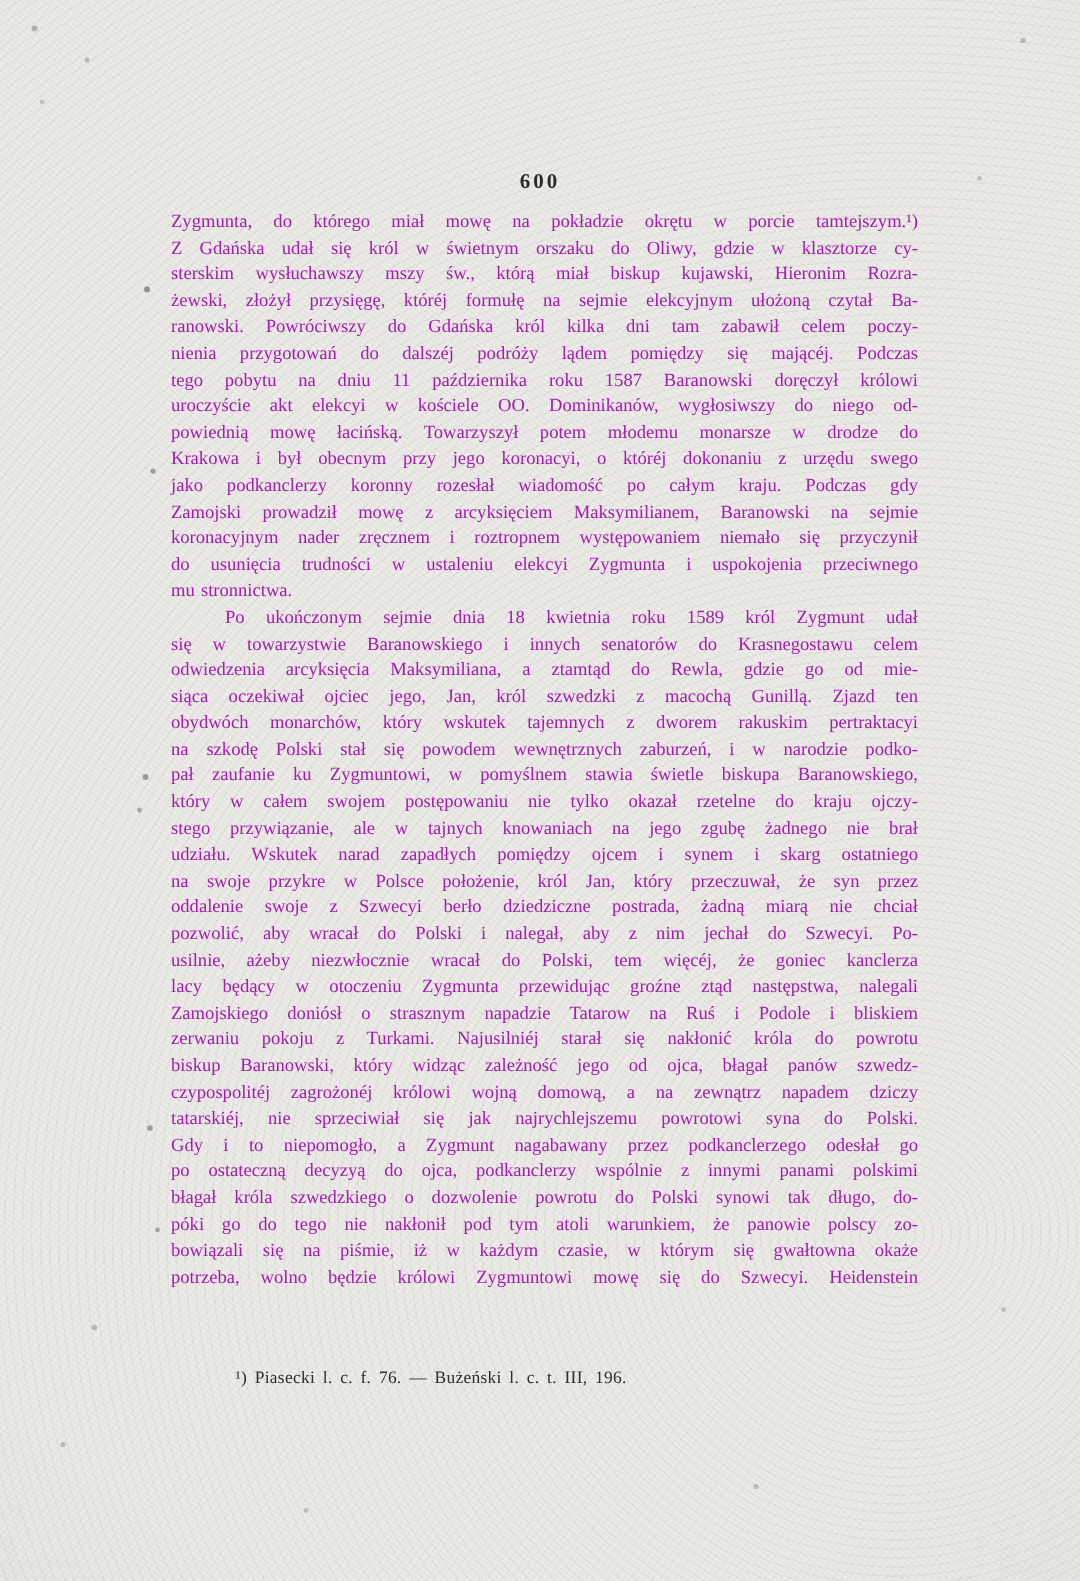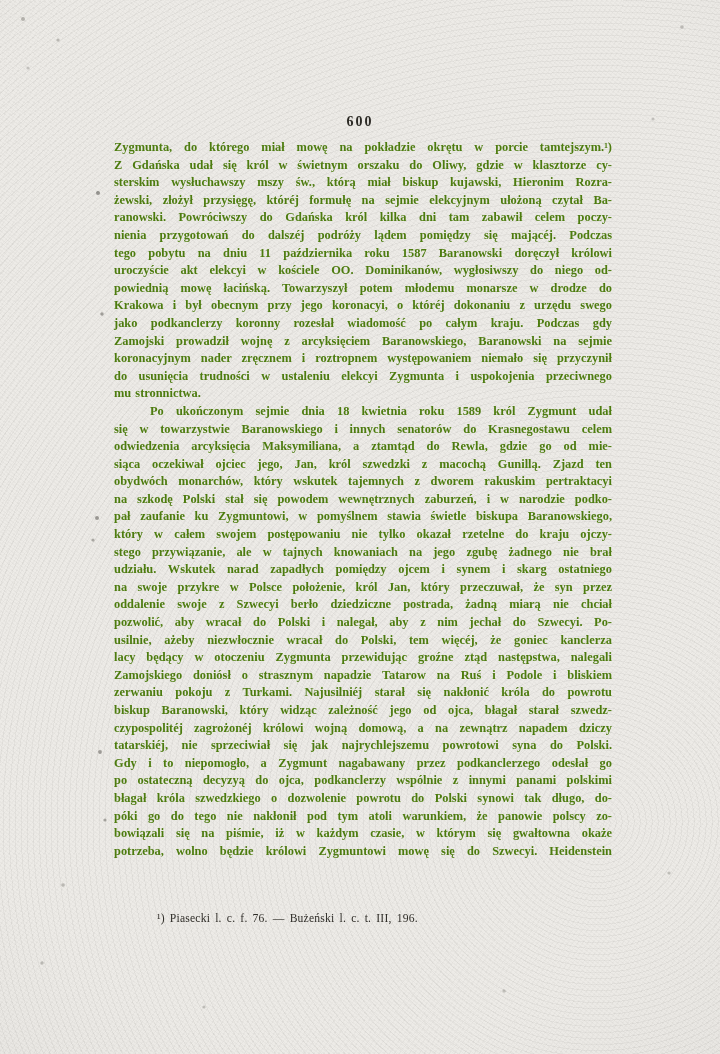--- a/index.html
+++ b/index.html
@@ -20,23 +20,22 @@
       repeating-radial-gradient(circle at 83% 78%, rgba(60,58,52,0.05) 0 1px, transparent 1px 6px);
   }
   .page-number {
     position: absolute; top: 114px; left: 0; width: 720px;
     text-align: center;
     font-size: 14px; letter-spacing: 2px;
     color: #2c2a25; font-weight: bold;
   }
   .text-block {
     position: absolute; left: 114px; top: 139px; width: 498px;
-    color: #4d7c0f;
+    color: #a21caf;
     font-size: 12.4px;
-    font-weight: bold;
   }
   .line {
     height: 17.6px; line-height: 17.6px;
     text-align: justify; text-align-last: justify;
     word-spacing: 1px;
   }
   .line.indent { text-indent: 36px; }
   .line.short { text-align-last: left; }
   .footnote {
     position: absolute; left: 157px; top: 912px;
@@ -79,42 +78,42 @@
     <div class="line">Z Gdańska udał się król w świetnym orszaku do Oliwy, gdzie w klasztorze cy-</div>
     <div class="line">sterskim wysłuchawszy mszy św., którą miał biskup kujawski, Hieronim Rozra-</div>
     <div class="line">żewski, złożył przysięgę, któréj formułę na sejmie elekcyjnym ułożoną czytał Ba-</div>
     <div class="line">ranowski.  Powróciwszy do Gdańska król kilka dni tam zabawił celem poczy-</div>
     <div class="line">nienia przygotowań do dalszéj podróży lądem pomiędzy się mającéj.  Podczas</div>
     <div class="line">tego pobytu na dniu 11 października roku 1587 Baranowski doręczył królowi</div>
     <div class="line">uroczyście akt elekcyi w kościele OO. Dominikanów, wygłosiwszy do niego od-</div>
     <div class="line">powiednią mowę łacińską.  Towarzyszył potem młodemu monarsze w drodze do</div>
     <div class="line">Krakowa i był obecnym przy jego koronacyi, o któréj dokonaniu z urzędu swego</div>
     <div class="line">jako podkanclerzy koronny rozesłał wiadomość po całym kraju.  Podczas gdy</div>
-    <div class="line">Zamojski prowadził wojnę z arcyksięciem Baranowskiego, Baranowski na sejmie</div>
+    <div class="line">Zamojski prowadził mowę z arcyksięciem Maksymilianem, Baranowski na sejmie</div>
     <div class="line">koronacyjnym nader zręcznem i roztropnem występowaniem niemało się przyczynił</div>
     <div class="line">do usunięcia trudności w ustaleniu elekcyi Zygmunta i uspokojenia przeciwnego</div>
     <div class="line short">mu stronnictwa.</div>
     <div class="line indent">Po ukończonym sejmie dnia 18 kwietnia roku 1589 król Zygmunt udał</div>
     <div class="line">się w towarzystwie Baranowskiego i innych senatorów do Krasnegostawu celem</div>
     <div class="line">odwiedzenia arcyksięcia Maksymiliana, a ztamtąd do Rewla, gdzie go od mie-</div>
     <div class="line">siąca oczekiwał ojciec jego, Jan, król szwedzki z macochą Gunillą.  Zjazd ten</div>
     <div class="line">obydwóch monarchów, który wskutek tajemnych z dworem rakuskim pertraktacyi</div>
     <div class="line">na szkodę Polski stał się powodem wewnętrznych zaburzeń, i w narodzie podko-</div>
     <div class="line">pał zaufanie ku Zygmuntowi, w pomyślnem stawia świetle biskupa Baranowskiego,</div>
     <div class="line">który w całem swojem postępowaniu nie tylko okazał rzetelne do kraju ojczy-</div>
     <div class="line">stego przywiązanie, ale w tajnych knowaniach na jego zgubę żadnego nie brał</div>
     <div class="line">udziału.  Wskutek narad zapadłych pomiędzy ojcem i synem i skarg ostatniego</div>
     <div class="line">na swoje przykre w Polsce położenie, król Jan, który przeczuwał, że syn przez</div>
     <div class="line">oddalenie swoje z Szwecyi berło dziedziczne postrada, żadną miarą nie chciał</div>
     <div class="line">pozwolić, aby wracał do Polski i nalegał, aby z nim jechał do Szwecyi.  Po-</div>
     <div class="line">usilnie, ażeby niezwłocznie wracał do Polski, tem więcéj, że goniec kanclerza</div>
     <div class="line">lacy będący w otoczeniu Zygmunta przewidując groźne ztąd następstwa, nalegali</div>
     <div class="line">Zamojskiego doniósł o strasznym napadzie Tatarow na Ruś i Podole i bliskiem</div>
     <div class="line">zerwaniu pokoju z Turkami.  Najusilniéj starał się nakłonić króla do powrotu</div>
-    <div class="line">biskup Baranowski, który widząc zależność jego od ojca, błagał starał szwedz-</div>
+    <div class="line">biskup Baranowski, który widząc zależność jego od ojca, błagał panów szwedz-</div>
     <div class="line">czypospolitéj zagrożonéj królowi wojną domową, a na zewnątrz napadem dziczy</div>
     <div class="line">tatarskiéj, nie sprzeciwiał się jak najrychlejszemu powrotowi syna do Polski.</div>
     <div class="line">Gdy i to niepomogło, a Zygmunt nagabawany przez podkanclerzego odesłał go</div>
     <div class="line">po ostateczną decyzyą do ojca, podkanclerzy wspólnie z innymi panami polskimi</div>
     <div class="line">błagał króla szwedzkiego o dozwolenie powrotu do Polski synowi tak długo, do-</div>
     <div class="line">póki go do tego nie nakłonił pod tym atoli warunkiem, że panowie polscy zo-</div>
     <div class="line">bowiązali się na piśmie, iż w każdym czasie, w którym się gwałtowna okaże</div>
     <div class="line">potrzeba, wolno będzie królowi Zygmuntowi mowę się do Szwecyi.  Heidenstein</div>
   </div>
 

